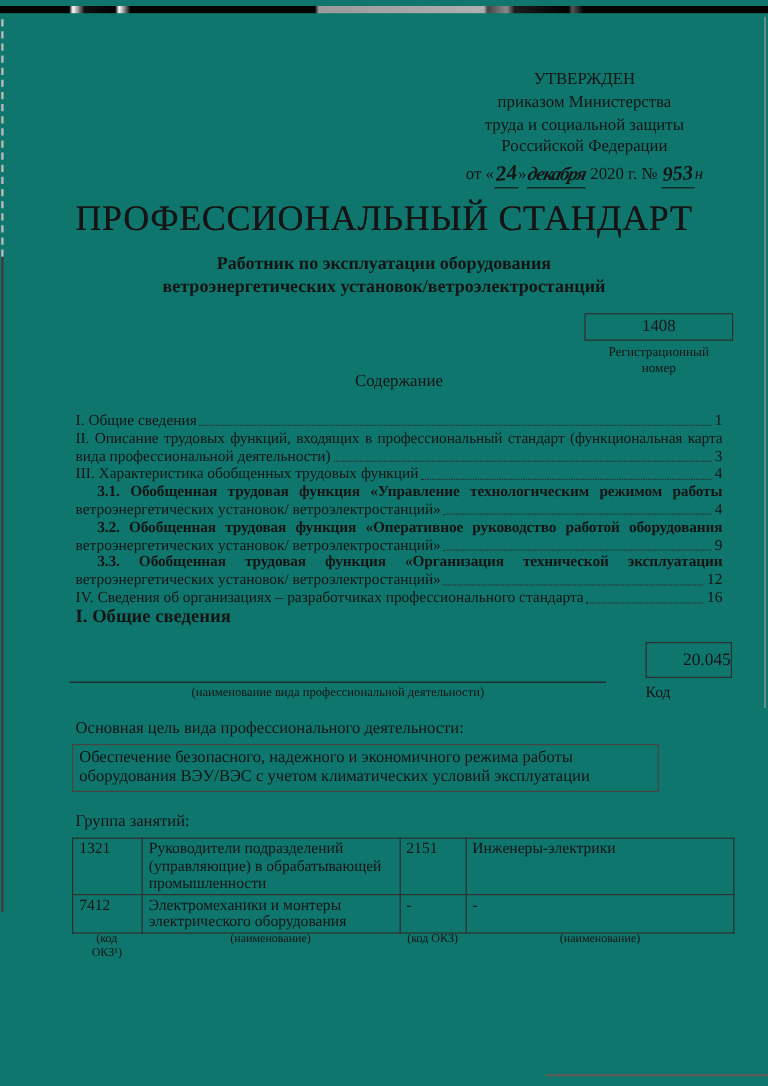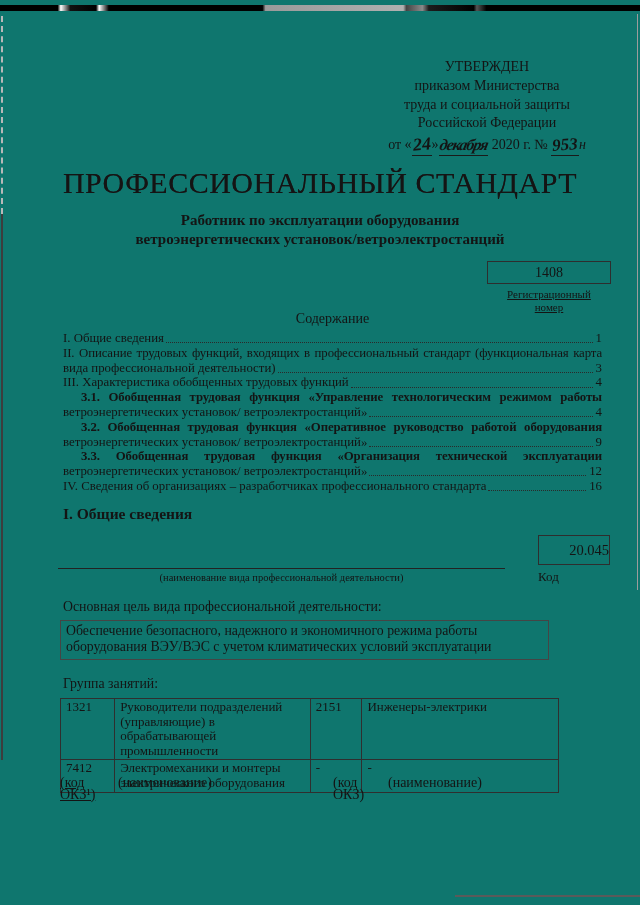--- a/index.html
+++ b/index.html
@@ -36,21 +36,21 @@
     font-size:15px; font-weight:bold; line-height:18.5px; }
 
   
   .reg-box { position:absolute; top:261px; left:487px; width:124px; height:23px;
     border:1px solid #2e2e2e; text-align:center; font-size:14px; line-height:22px; }
   .reg-label { position:absolute; top:288px; left:487px; width:124px;
     text-align:center; font-size:11px; line-height:12.5px; }
 
   
   .toc { position:absolute; top:311px; left:63px; width:539px; }
-  .toc-title { text-align:center; font-size:14px; margin-bottom:4px; }
+  .toc-title { text-align:center; font-size:14px; margin-bottom:16px; }
   .toc-line { font-size:12.8px; line-height:14.8px; height:14.8px; overflow:hidden; }
   .toc-just { text-align:justify; text-align-last:justify; letter-spacing:-0.1px; }
   .toc-ind { text-indent:18px;font-weight:bold; }
   .toc-flex { display:flex; align-items:flex-end; }
   .leader { flex:1; border-bottom:1.9px dotted #2a2a2a; margin:0 1px 2.5px 2px; }
   .pg { padding-left:2px; }
 
   
   .sec1-heading { position:absolute; top:505px; left:63px; font-size:15.5px; font-weight:bold; }
   .activity { position:absolute; top:534px; left:63px; width:450px;
@@ -63,33 +63,33 @@
     border:1.2px solid #2e2e2e; text-align:right; font-size:14.5px; line-height:28px; }
   .code-label { position:absolute; top:569px; left:538px; width:72px;
     text-align:left; font-size:13px; }
   .purpose-label { position:absolute; top:599px; left:63px; font-size:13.8px; }
   .purpose-box { position:absolute; top:620px; left:60px; width:489px;
     border:1px solid #454545; padding:2px 5px 4px 5px;
     font-size:13.8px; line-height:15.8px; }
   .occ-label { position:absolute; top:676px; left:63px; font-size:13.8px; }
 
   
-  .occ-table { position:absolute; top:698px; left:60px; width:499px;
+  .occ-table { position:absolute; top:698px; left:60px; width:552px;
     border-collapse:collapse; font-size:13px; }
   .occ-table td { border:1px solid #2f2f2f; padding:1px 5px; vertical-align:top;
     line-height:14.6px; }
   .col-c1 { width:58px; }  .col-n1 { width:215px; }
   .col-c2 { width:55px; }  .col-n2 { width:224px; }
   .row-tall td { height:45px; } .row-short td { height:30px; }
 
   .occ-captions { position:absolute; top:777px; left:60px; width:552px; display:flex;
-    font-size:14px; line-height:11.5px; text-align:left; }
+    font-size:10px; line-height:11.5px; text-align:center; }
   .occ-captions .c1 { width:58px; } .occ-captions .c2 { width:215px; }
   .occ-captions .c3 { width:55px; } .occ-captions .c4 { width:224px; }
-  .cap-line { display:block;text-decoration:underline; }
+  .cap-line { display:block; }
 </style>
 </head>
 <body>
 
 <div class="page">
 
   <div class="artifact top-bar"></div>
   <div class="artifact left-dash"></div>
   <div class="artifact left-solid"></div>
   <div class="artifact right-line"></div>
@@ -166,21 +166,21 @@
   </div>
 
   <div class="sec1-heading">I. Общие сведения</div>
 
   <div class="activity-underline"></div>
   <div class="activity-caption">(наименование вида профессиональной деятельности)</div>
 
   <div class="code-box">20.045</div>
   <div class="code-label">Код</div>
 
-  <div class="purpose-label">Основная цель вида профессиональной деятельности:</div>
+  <div class="purpose-label">Основная цель вида профессионального деятельности:</div>
   <div class="purpose-box">Обеспечение безопасного, надежного и экономичного режима работы оборудования ВЭУ/ВЭС с учетом климатических условий эксплуатации</div>
 
   <div class="occ-label">Группа занятий:</div>
 
   <table class="occ-table">
     <tbody>
         <tr class="row-tall">
       <td class="col-c1">1321</td>
       <td class="col-n1">Руководители подразделений (управляющие) в обрабатывающей промышленности</td>
       <td class="col-c2">2151</td>

